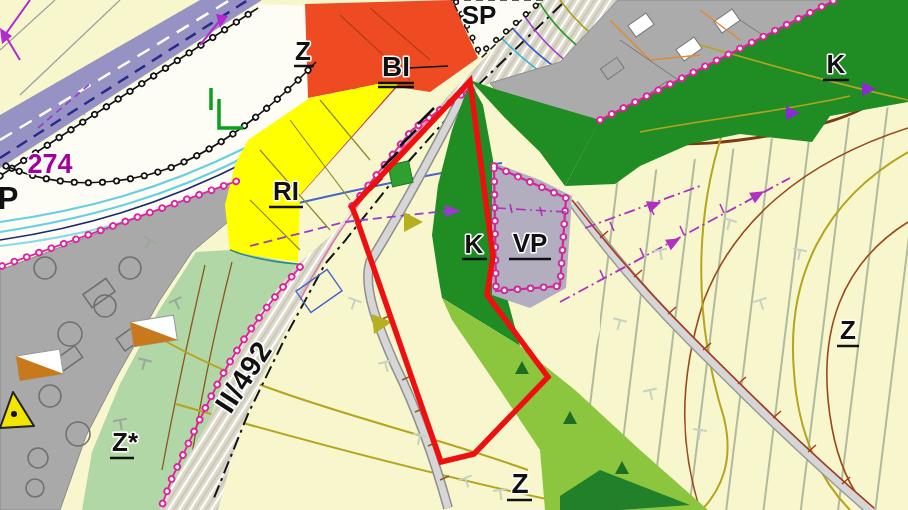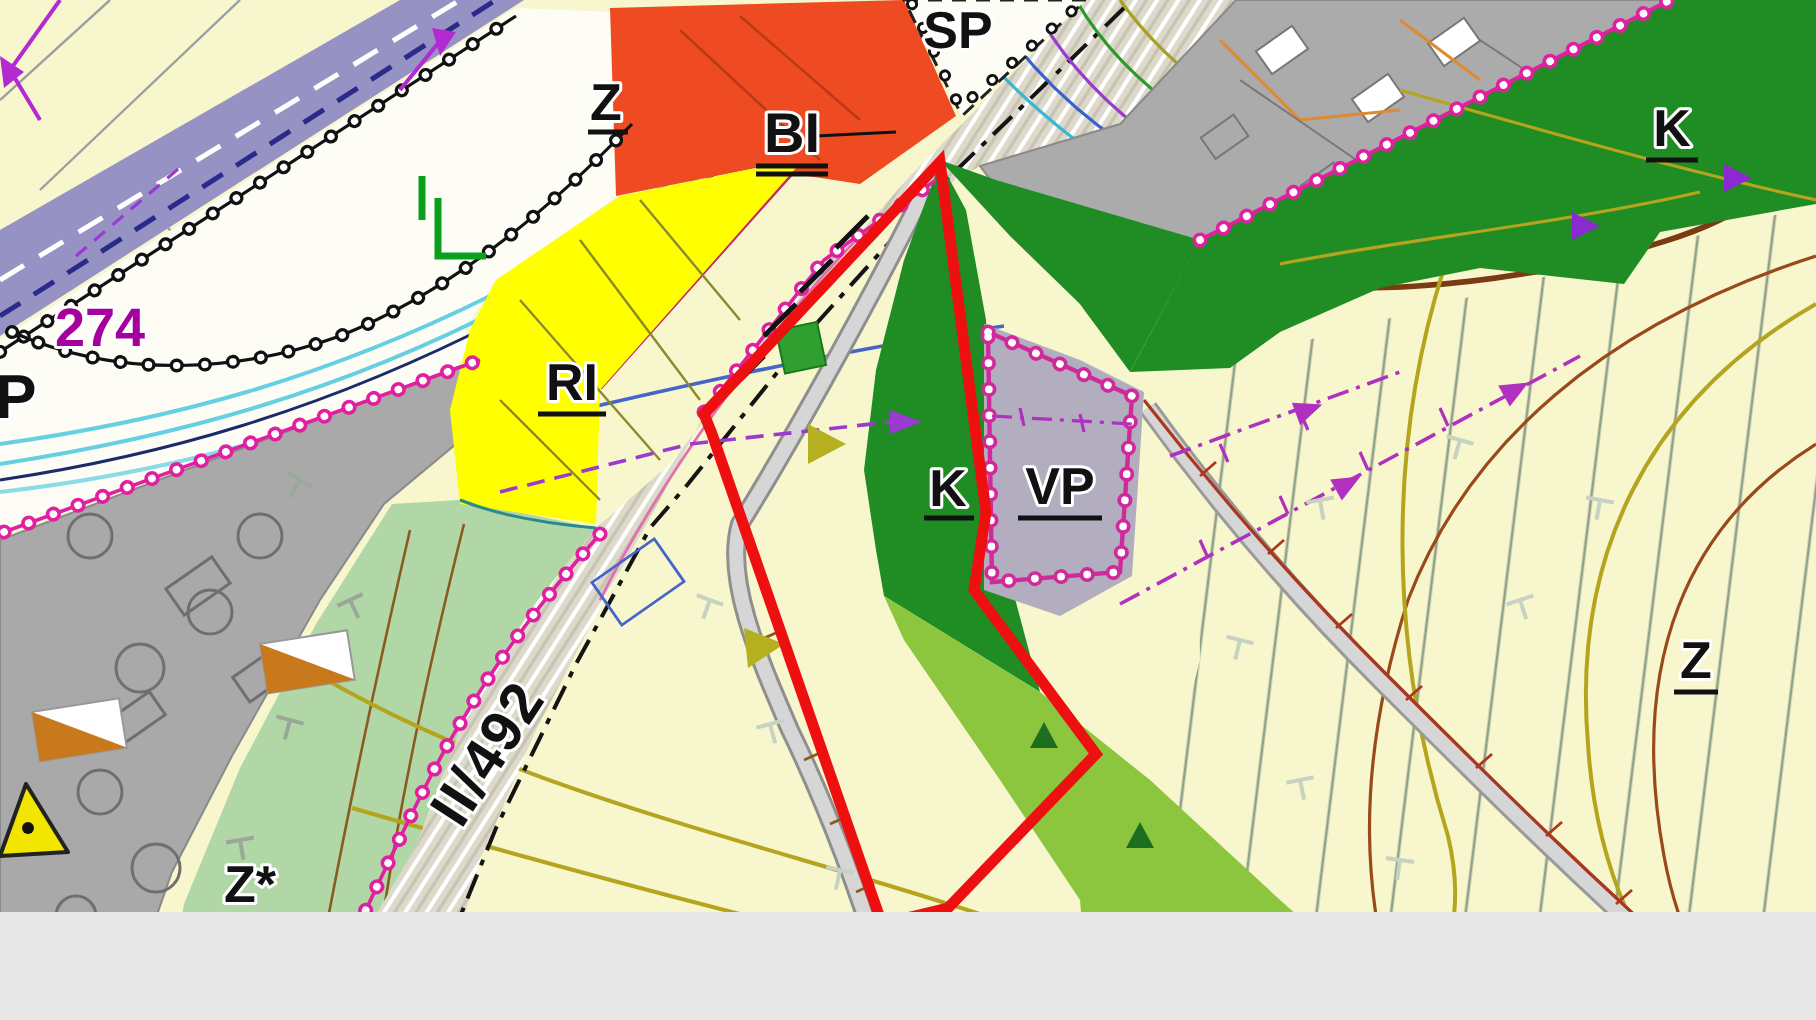--- a/index.html
+++ b/index.html
@@ -1,16 +1,16 @@
 <!DOCTYPE html>
 <html><head>
 <meta charset="utf-8">
 <style>
   html,body{margin:0;padding:0;background:#e8e8e8;}
-  .map-wrap{width:908px;height:456px;overflow:hidden;position:relative;background:#f7f6cd;}
+  .map-wrap{width:908px;height:510px;overflow:hidden;position:relative;background:#f7f6cd;}
   svg{display:block;}
   text{font-family:"Liberation Sans","DejaVu Sans",sans-serif;font-weight:700;fill:#111;
        paint-order:stroke;stroke:#ffffff;stroke-width:3px;stroke-linejoin:round;}
   text.mag{fill:#a4009e;}
   .ul{stroke:#111;stroke-width:2.5;}
 </style>
 </head>
 <body>
 
 <div class="map-wrap">

